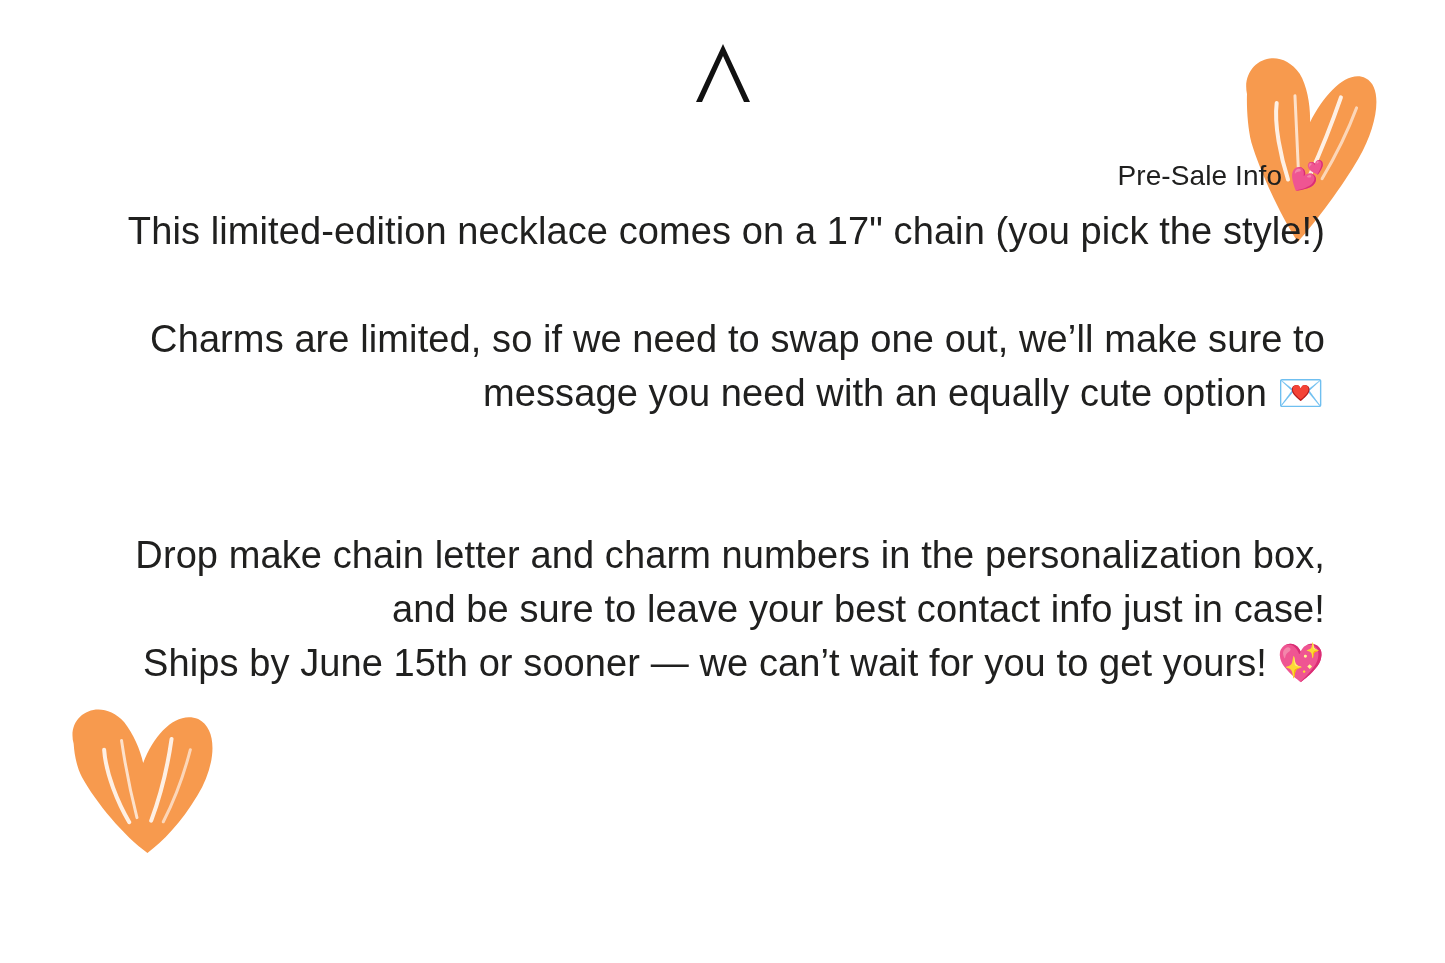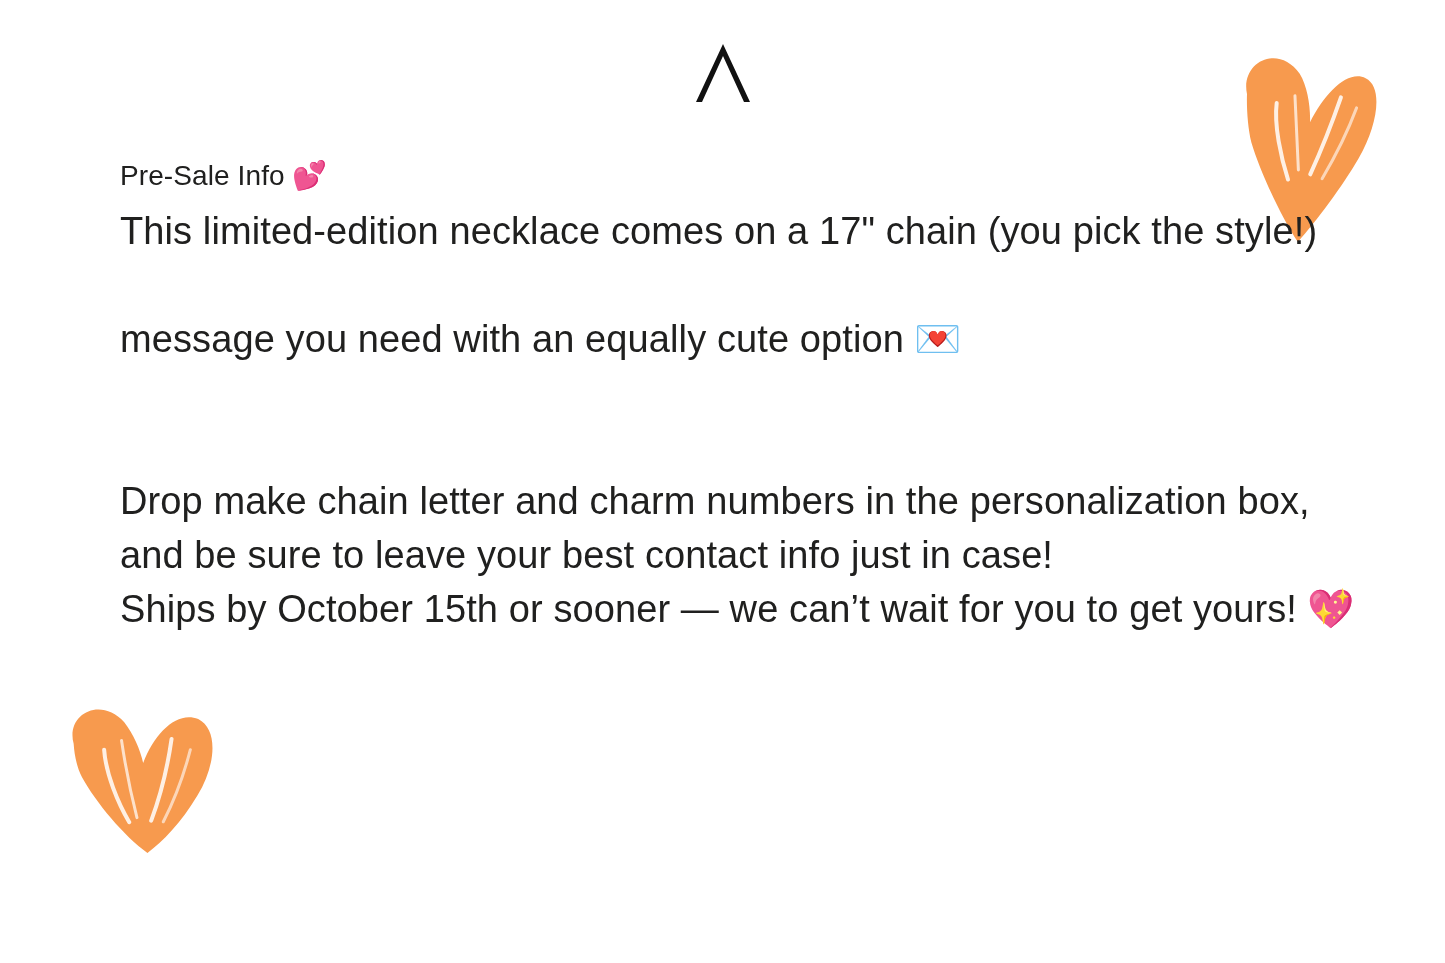--- a/index.html
+++ b/index.html
@@ -33,21 +33,21 @@
     pointer-events: none;
   }
   .logo svg { display: inline-block; }
 
   
   .content {
     position: absolute;
     top: 148px;
     left: 0;
     width: 100%;
-    text-align: left;
+    text-align: right;
     padding: 0 120px;
     box-sizing: border-box;
   }
 
   .line {
     font-size: 38px;
     line-height: 54px;
     letter-spacing: 0.1px;
     color: #20201f;
     font-weight: 400;
@@ -113,26 +113,27 @@
   </div>
 
   <div class="content">
 
     <div class="line heading">Pre-Sale Info 💕</div>
 
     <div class="line">This limited-edition necklace comes on a 17" chain (you pick the style!)</div>
 
     <div class="spacer"></div>
 
+    <div class="line">Charms are limited, so if we need to swap one out, we’ll make sure to</div>
     <div class="line">message you need with an equally cute option 💌</div>
 
     <div class="spacer"></div>
 
 
     <div class="spacer"></div>
 
     <div class="line">Drop make chain letter and charm numbers in the personalization box,</div>
     <div class="line">and be sure to leave your best contact info just in case!</div>
-    <div class="line">Ships by October 15th or sooner — we can’t wait for you to get yours! 💖</div>
+    <div class="line">Ships by June 15th or sooner — we can’t wait for you to get yours! 💖</div>
 
   </div>
 
 </div>
 
 </body></html>

